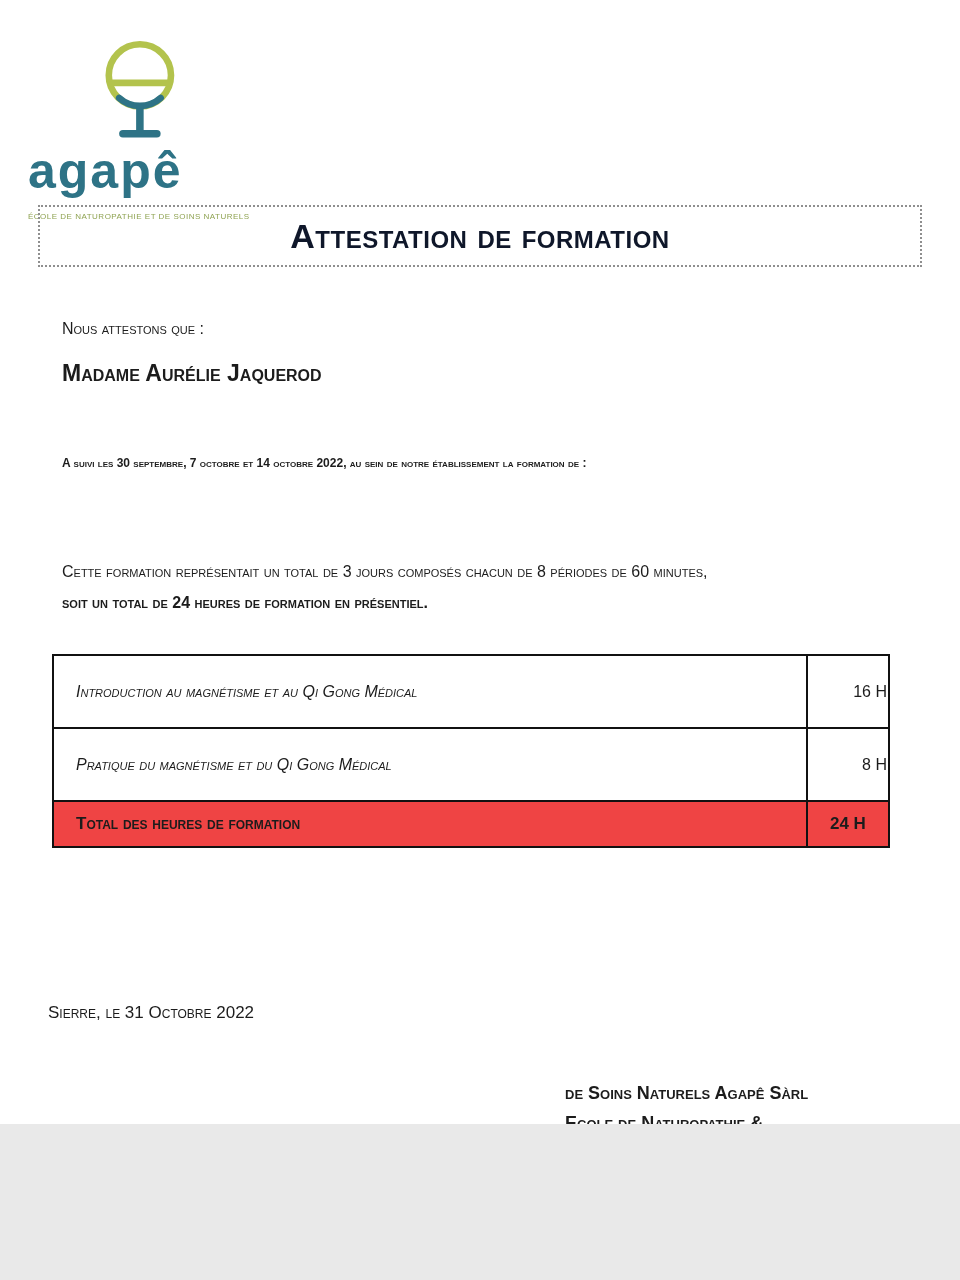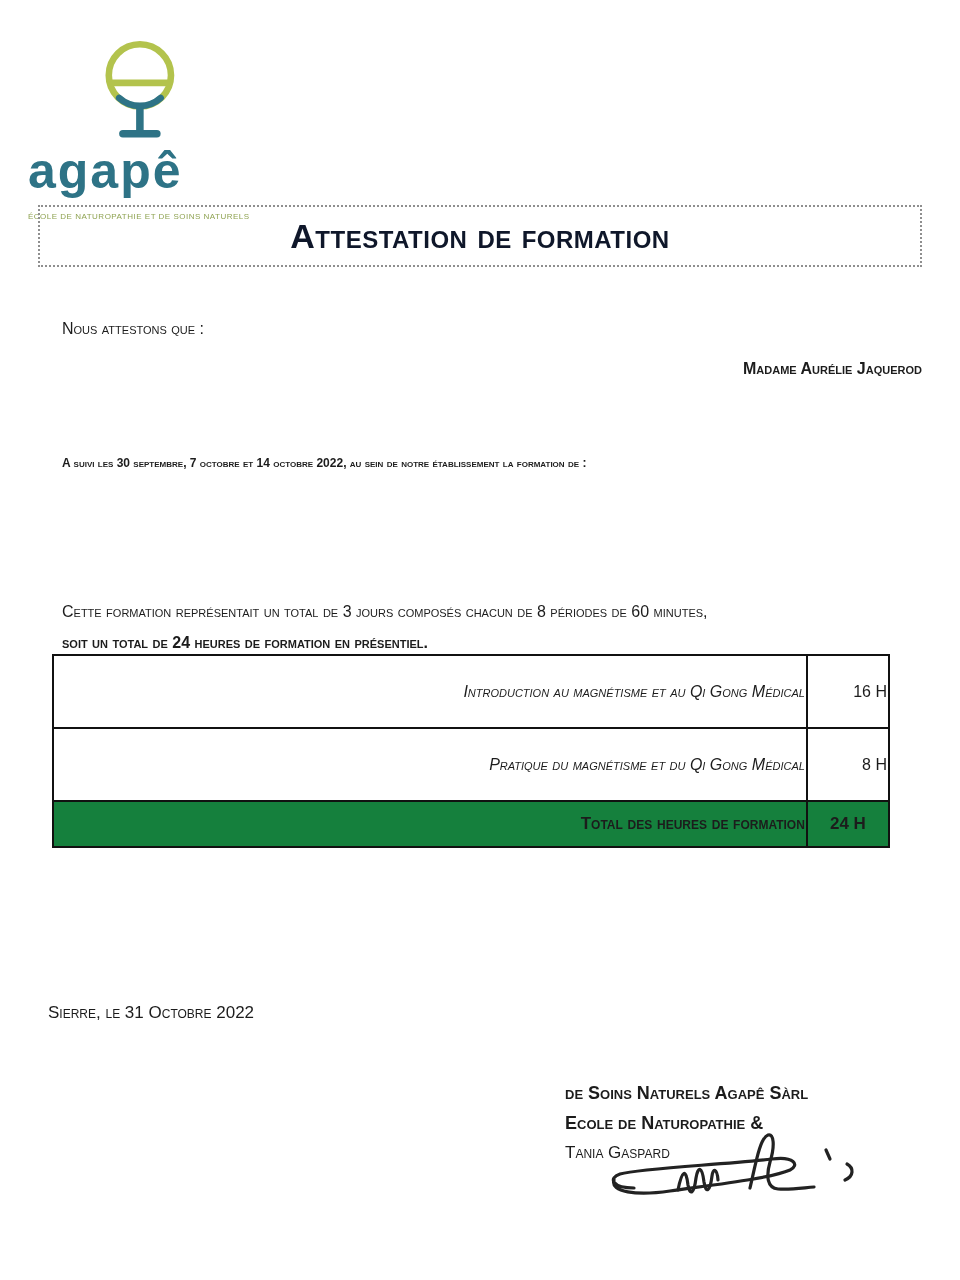--- a/index.html
+++ b/index.html
@@ -1,48 +1,48 @@
 <!DOCTYPE html>
 <html><head>
 <meta charset="utf-8">
 <style>
   html,body{margin:0;padding:0;background:#e9e9e9;}
-  .page{position:relative;width:960px;height:1280px;background:#ffffff;margin:0 auto;
+  .page{position:relative;width:960px;height:1124px;background:#ffffff;margin:0 auto;
         font-family:"Liberation Sans",sans-serif;color:#1c1c1c;overflow:hidden;}
   .sc{font-variant:small-caps;}
 
   
   .logo{position:absolute;left:28px;top:30px;width:220px;}
   .logo-glyph{display:block;margin-left:44px;}
   .brand{font-size:50px;font-weight:700;color:#2e7386;letter-spacing:2px;line-height:1;margin-top:-2px;}
   .tagline{font-size:8px;letter-spacing:0.5px;color:#8fa352;margin-top:16px;white-space:nowrap;}
 
   
   .title-box{position:absolute;left:38px;top:205px;width:880px;height:58px;
              border:2px dotted #8f8f8f;display:flex;align-items:center;justify-content:center;}
   .title{font-size:34px;font-weight:700;color:#0f172a;letter-spacing:0.5px;}
 
   
   .attest{position:absolute;left:62px;top:320px;font-size:16px;}
-  .name{position:absolute;left:62px;right:38px;top:360px;text-align:right;
-        font-size:16px;font-weight:700;}
+  .name{position:absolute;left:62px;right:38px;top:360px;text-align:left;
+        font-size:23px;font-weight:700;}
   .followed{position:absolute;left:62px;top:456px;font-size:12px;white-space:nowrap;font-weight:bold;}
   .course{position:absolute;left:62px;right:38px;top:498px;text-align:center;
           font-size:20px;font-weight:700;}
-  .duration{position:absolute;left:62px;top:556px;font-size:16px;line-height:31px;margin-top:40px;}
+  .duration{position:absolute;left:62px;top:556px;font-size:16px;line-height:31px;}
   .duration .bold{font-weight:700;}
 
   
   .tbl{position:absolute;left:52px;top:654px;width:838px;border-collapse:collapse;}
-  .tbl td{border:2px solid #111111;text-align:right;}
+  .tbl td{border:2px solid #111111;}
   .tbl .head td{background:#dbe7f4;font-weight:700;text-align:center;font-size:17px;height:56px;line-height:1.45;}
   .tbl .row td{height:69px;font-size:16px;}
   .tbl .row .subject{font-style:italic;padding-left:22px;}
   .tbl .row .hours{text-align:right;}
-  .tbl .total td{background:#15803d;height:42px;font-weight:700;font-size:17px;}
+  .tbl .total td{background:#ef4444;height:42px;font-weight:700;font-size:17px;}
   .tbl .total .subject{padding-left:22px;}
   .tbl .total .hours{text-align:center;}
   .col-subject{width:651px;}
   .col-hours{width:187px;}
 
   
   .place-date{position:absolute;left:48px;top:1003px;font-size:17px;}
   .sig-block{position:absolute;left:565px;top:1078px;font-size:18px;line-height:30px;}
   .sig-block .org{font-weight:700;}
   .sig-block .person{font-size:17px;font-weight:400;}

